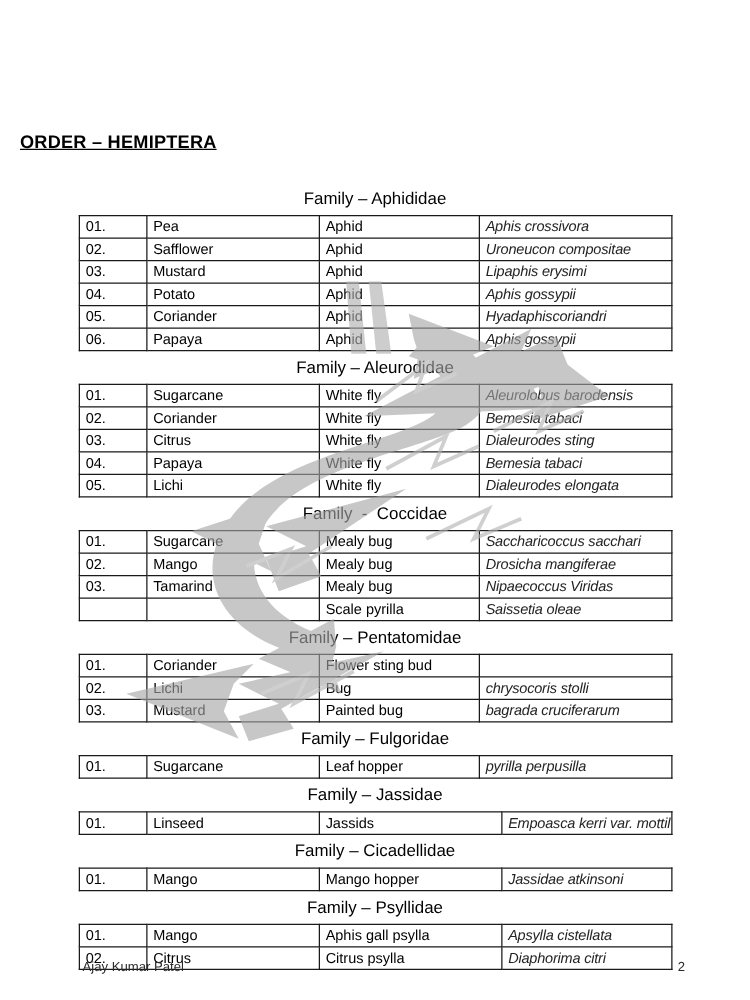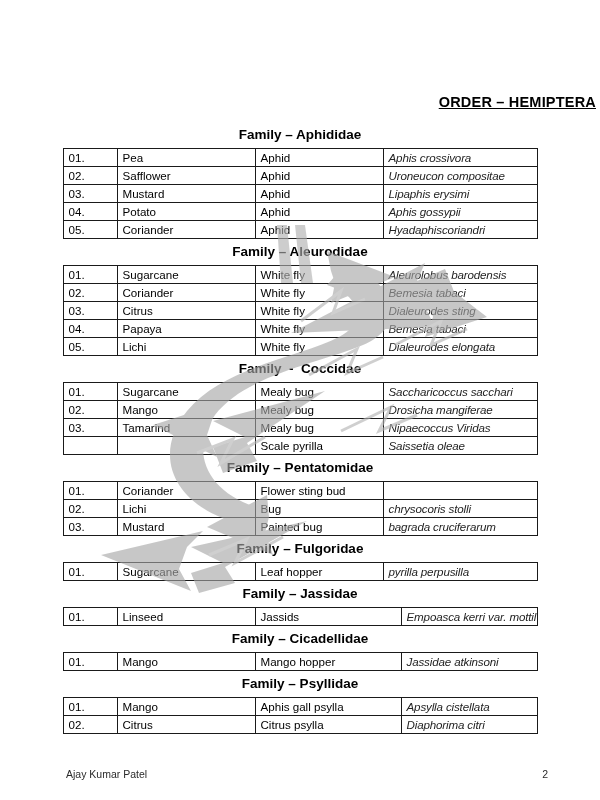--- a/index.html
+++ b/index.html
@@ -29,32 +29,32 @@
     z-index: 5;
     opacity: 0.62;
   }
   
   #content {
     position: relative;
     z-index: 2;
     padding: 0;
   }
   .doc-title {
-    text-align: right;
+    text-align: left;
     font-size: 14.5px;
     font-weight: bold;
     text-decoration: underline;
     letter-spacing: 0.2px;
-    margin: 4px;
+    margin: 16px;
     padding-top: 90px;
   }
   .family-heading {
     text-align: center;
     font-size: 13.5px;
-    font-weight: bold;
+    font-weight: normal;
     margin: 0;
     padding: 0;
     line-height: 26px;
     white-space: pre;
   }
   .fam-block {
     margin: 0;
   }
   table.t {
     border-collapse: collapse;
@@ -168,20 +168,26 @@
           <td class="c-crop">Potato</td>
           <td class="c-pest">Aphid</td>
           <td class="c-sci">Aphis gossypii</td>
         </tr>
         <tr>
           <td class="c-no">05.</td>
           <td class="c-crop">Coriander</td>
           <td class="c-pest">Aphid</td>
           <td class="c-sci">Hyadaphiscoriandri</td>
         </tr>
+        <tr>
+          <td class="c-no">06.</td>
+          <td class="c-crop">Papaya</td>
+          <td class="c-pest">Aphid</td>
+          <td class="c-sci">Aphis gossypii</td>
+        </tr>
       </tbody>
         </table>
     </div>
 
     <div class="fam-block">
       <div class="family-heading">Family – Aleurodidae</div>
       <table class="t">
           <tbody>
         <tr>
           <td class="c-no">01.</td>

